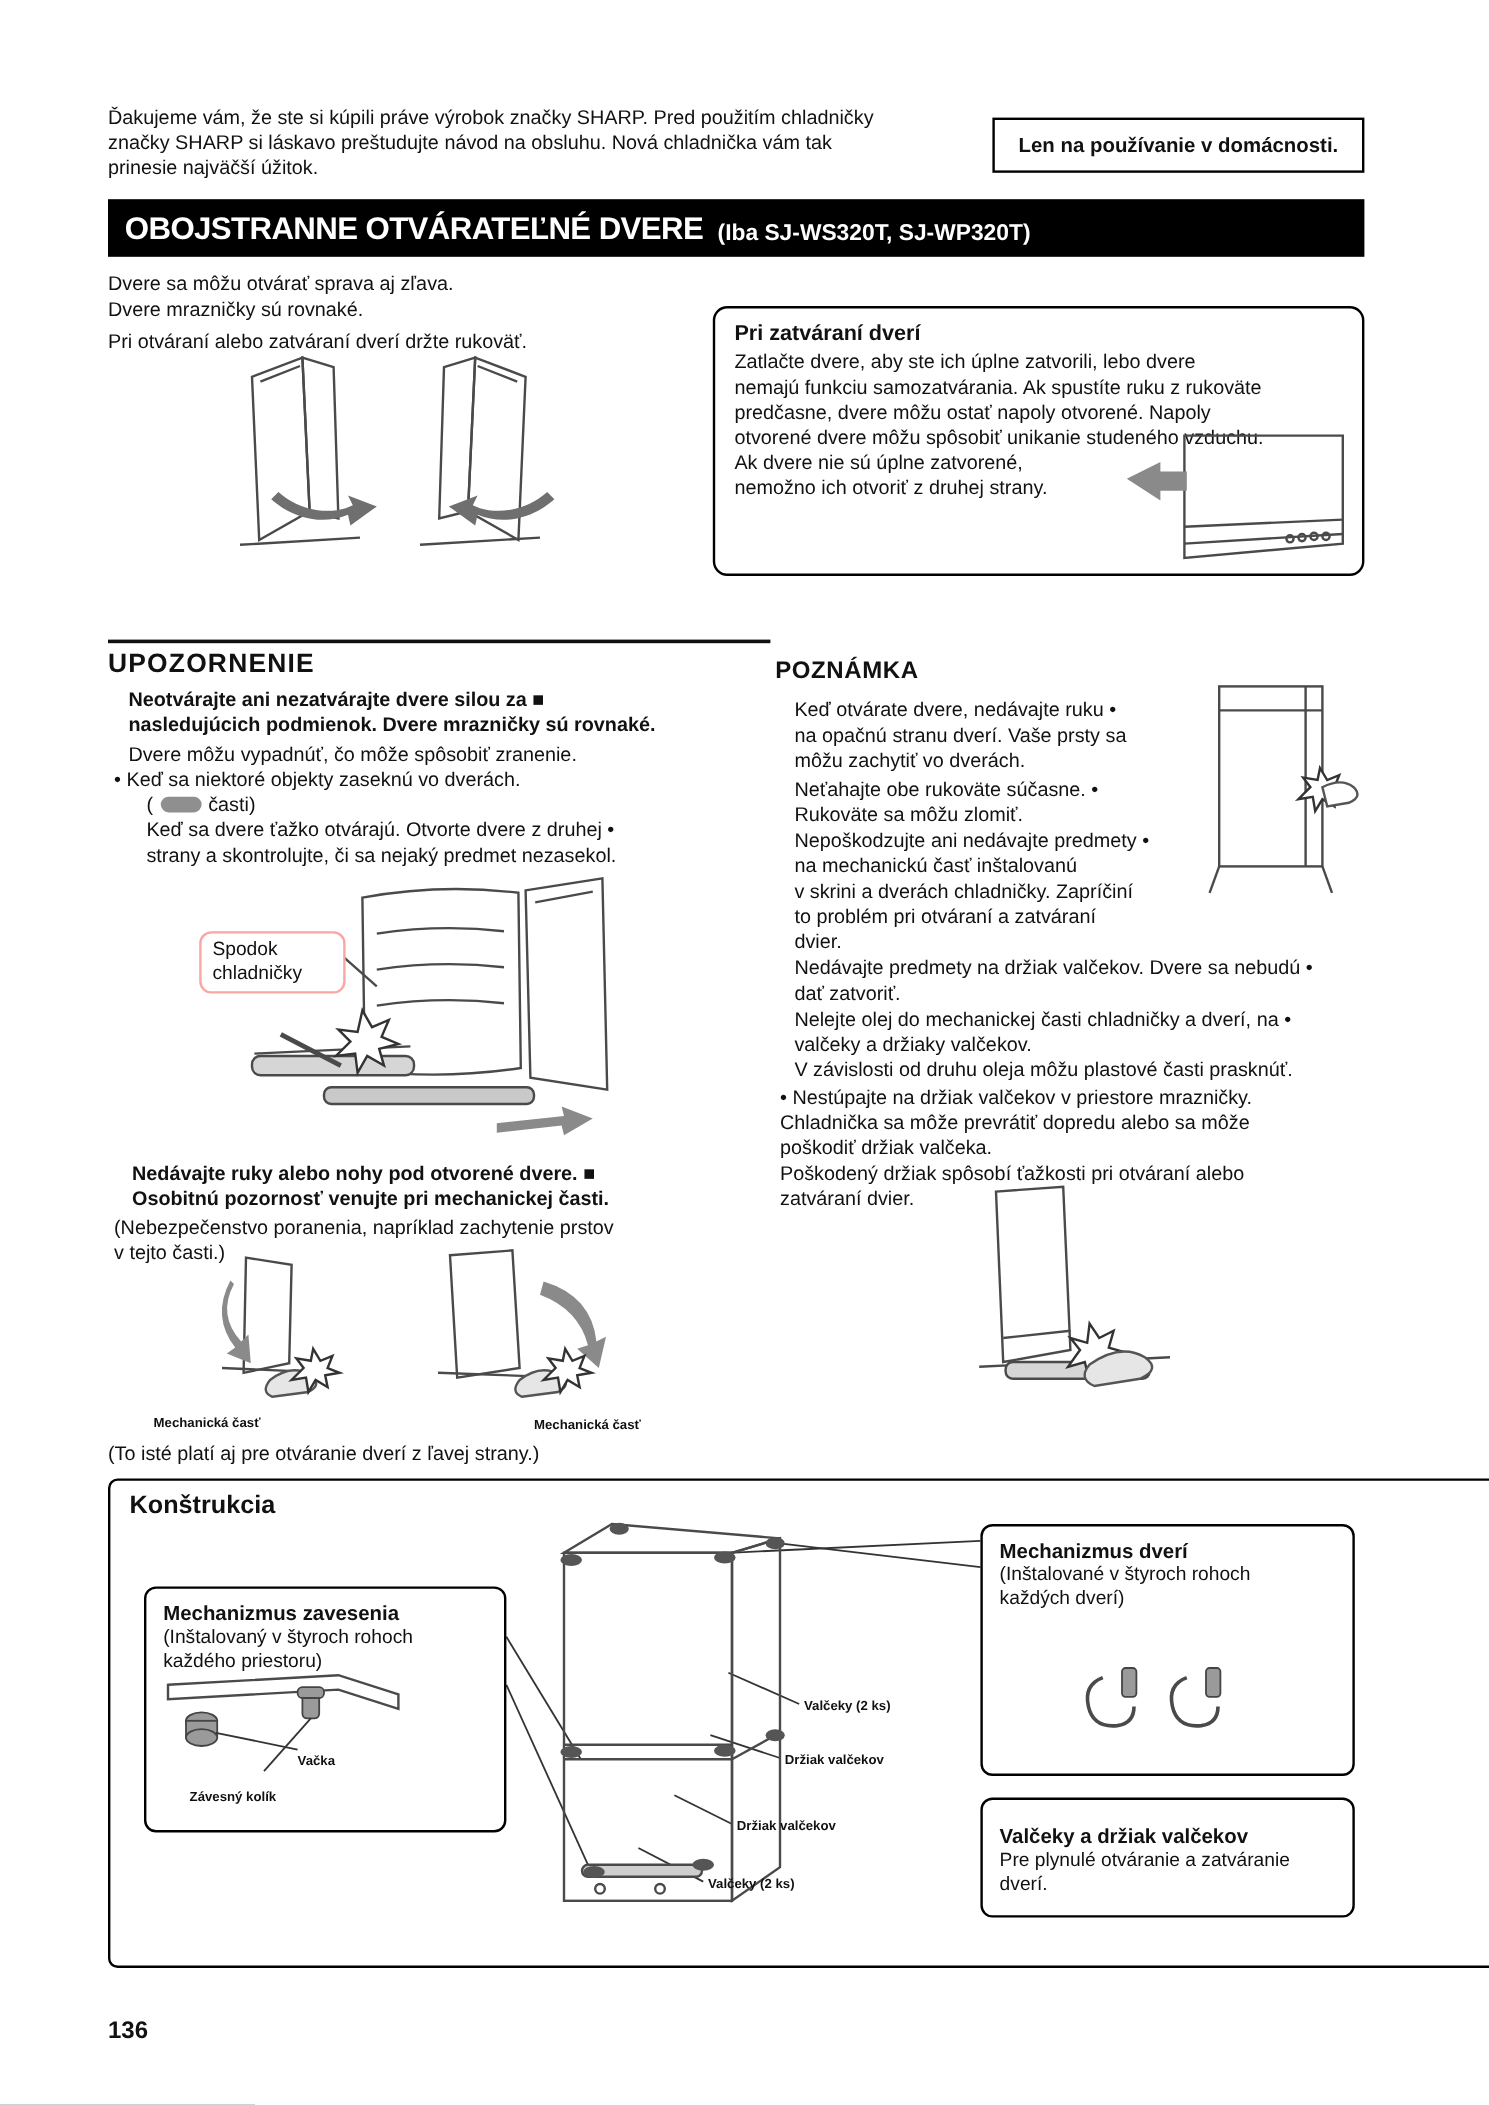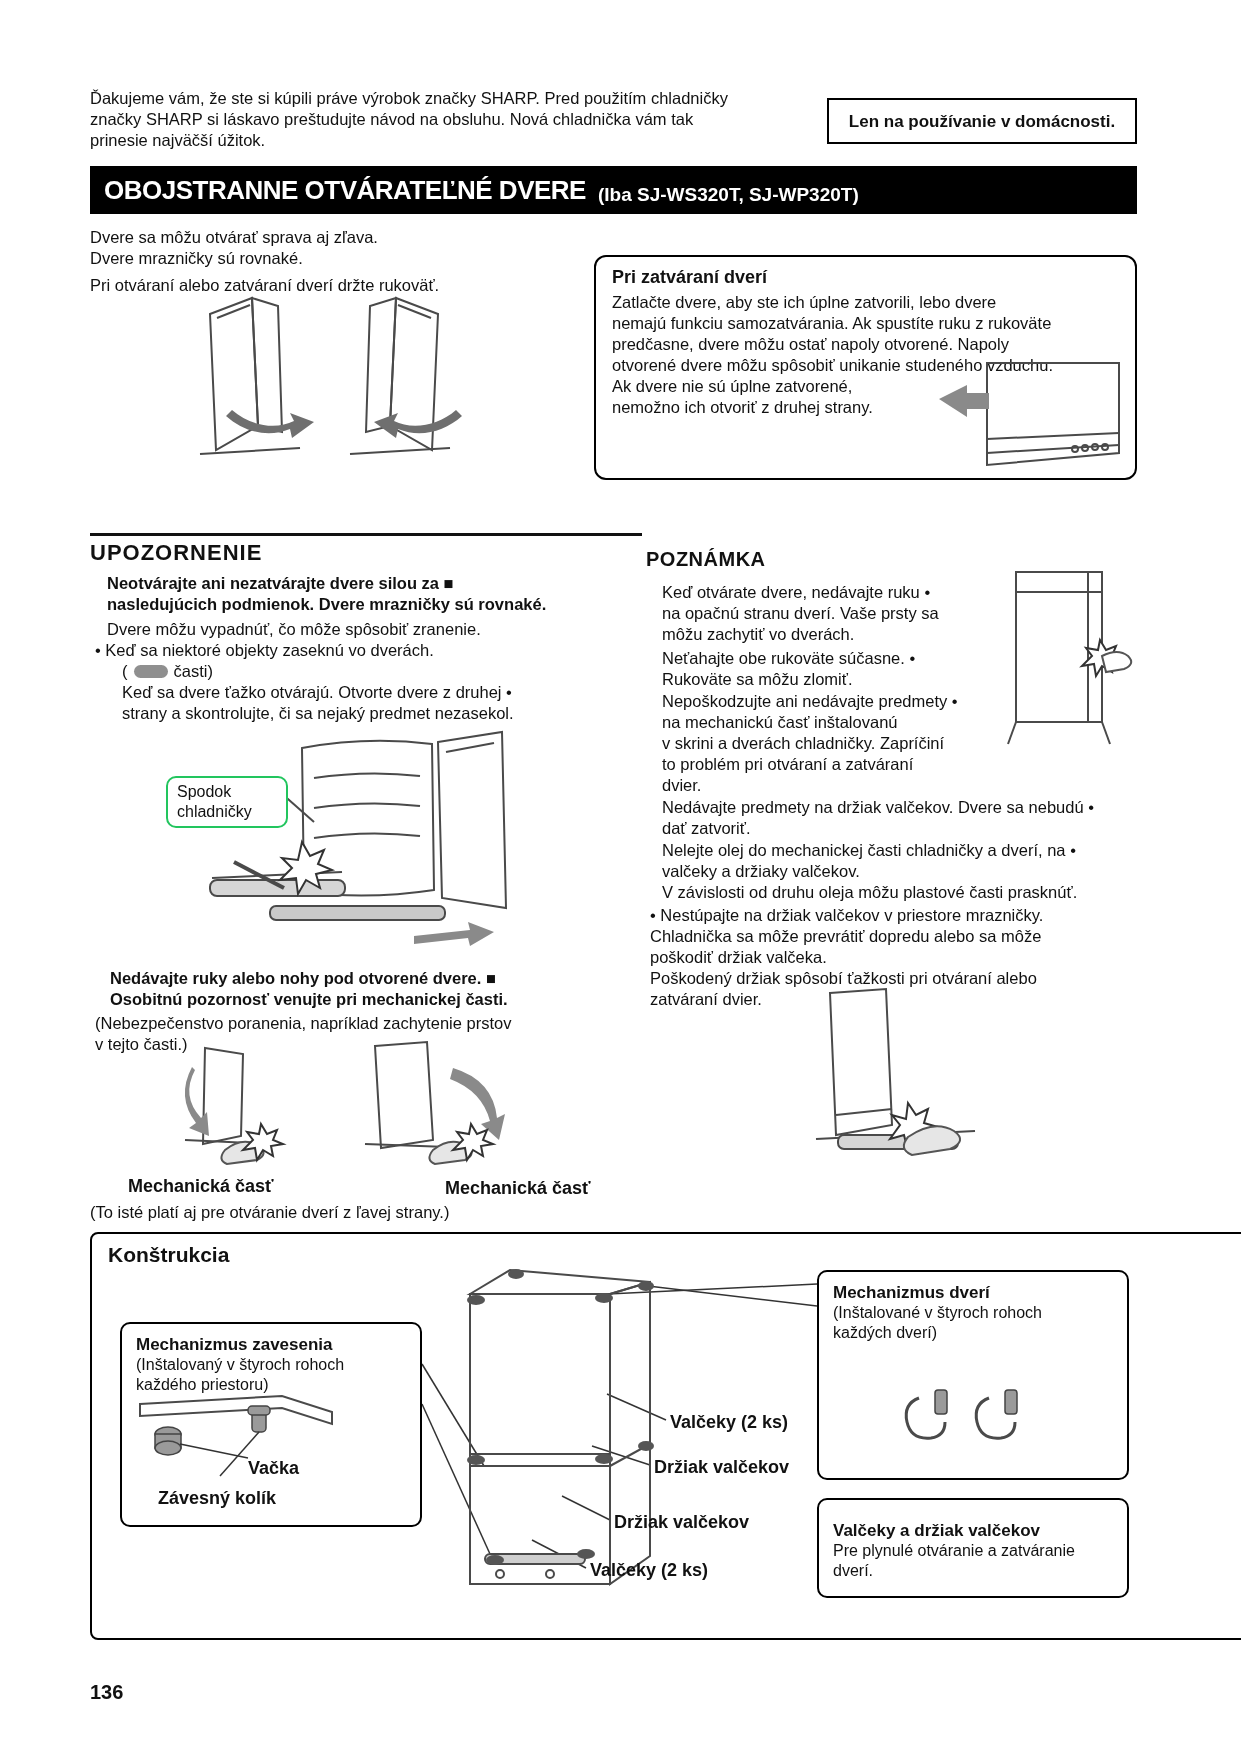--- a/index.html
+++ b/index.html
@@ -10,27 +10,27 @@
   .b{font-weight:bold;}
   .pre{white-space:pre-line;}
   .titlebar{background:#000;color:#fff;display:flex;align-items:center;padding-left:14px;box-sizing:border-box;}
   .titlebar .main{font-size:26px;font-weight:bold;letter-spacing:-0.5px;}
   .titlebar .models{font-size:19px;font-weight:bold;margin-left:12px;padding-top:8px;}
   .boxed{border:2px solid #000;box-sizing:border-box;background:#fff;}
   .rounded{border-radius:12px;}
   .rounded10{border-radius:10px;}
   .divider{background:#111;}
   .pill{display:inline-block;width:34px;height:13px;background:#8f8f8f;border-radius:7px;margin:0 6px;vertical-align:-1px;}
-  .callout{border:2px solid #22c55e;border-radius:10px;padding:4px 9px;background:#fff;font-size:16px;line-height:20px;}
+  .callout{border:2px solid #fca5a5;border-radius:10px;padding:4px 9px;background:#fff;font-size:16px;line-height:20px;}
   .h-warn{font-size:22px;font-weight:bold;letter-spacing:1px;}
   .h-note{font-size:20px;font-weight:bold;letter-spacing:.5px;}
   .h-con{font-size:21px;font-weight:bold;}
   .inner-title{font-size:17px;font-weight:bold;}
   .inner-sub{font-size:16px;line-height:20px;}
-  .lbl{font-weight:bold;font-size:18px;}
+  .lbl{font-weight:bold;font-size:11px;}
   svg{display:block;}
 </style>
 </head>
 <body>
 
 <div class="page">
 
   <div class="abs pre" style="left:90px;top:88px;width:660px;">Ďakujeme vám, že ste si kúpili práve výrobok značky SHARP. Pred použitím chladničky
 značky SHARP si láskavo preštudujte návod na obsluhu. Nová chladnička vám tak
 prinesie najväčší úžitok.</div>

